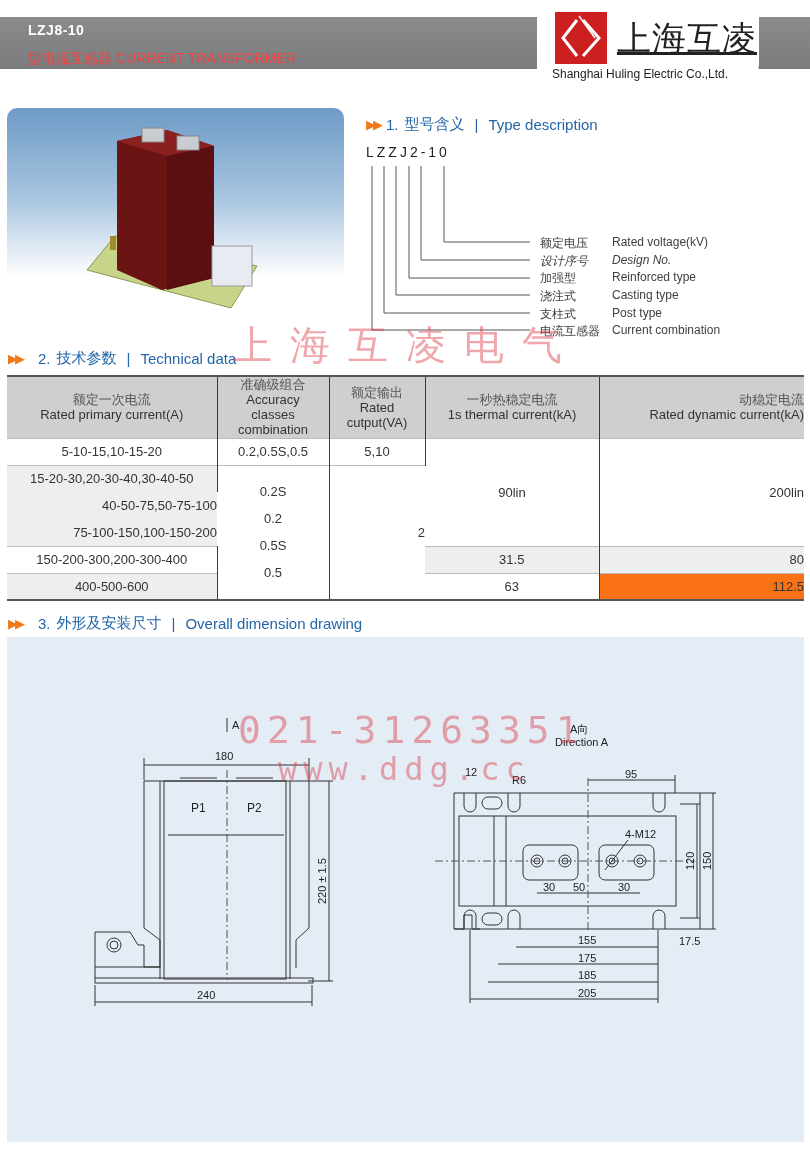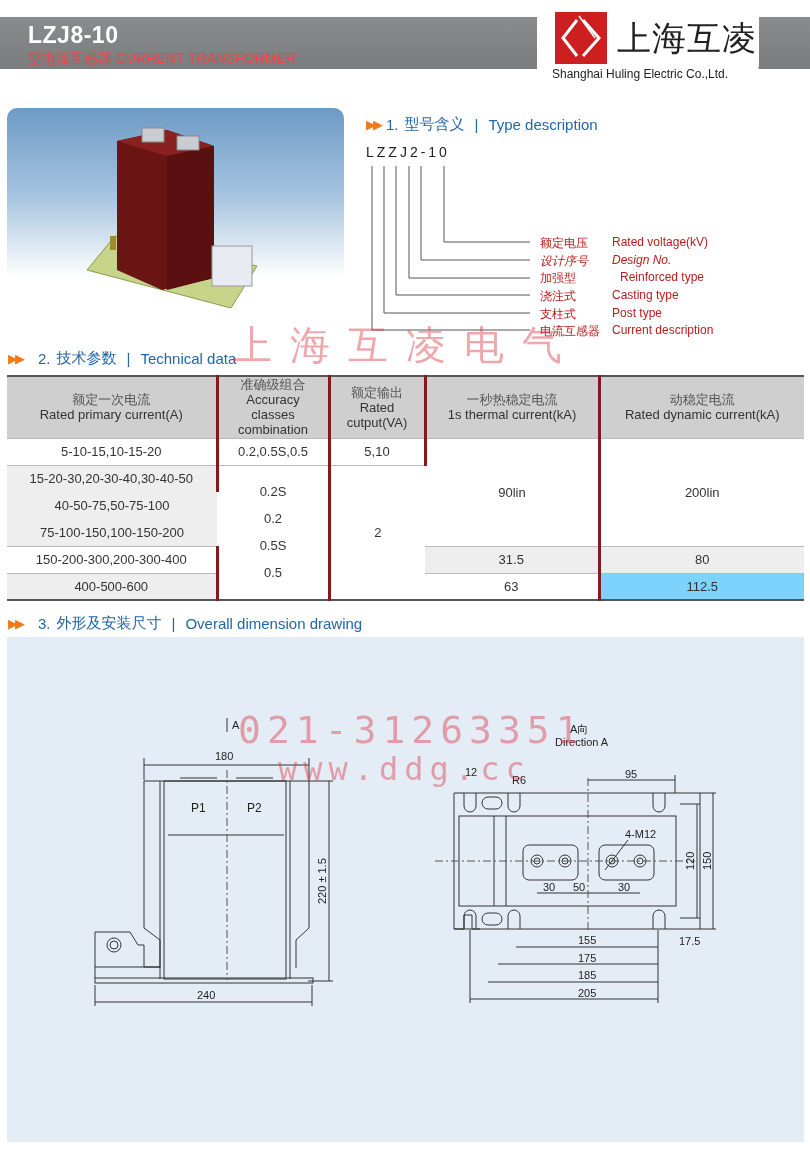--- a/index.html
+++ b/index.html
@@ -1,44 +1,44 @@
 <!DOCTYPE html>
 <html><head>
 <meta charset="utf-8">
 <style>
   * { box-sizing: border-box; margin: 0; padding: 0; }
   body { width: 810px; height: 1149px; background: #ffffff; font-family: "Liberation Sans", "DejaVu Sans", sans-serif; position: relative; overflow: hidden; color: #222; }
 
   
   .header-bar { position: absolute; left: 0; top: 17px; width: 810px; height: 52px; background: linear-gradient(#8a8b8d, #7b7c7e); }
-  .header-title { position: absolute; left: 28px; top: 22px; color: #fff; font-size: 23px; font-weight: bold; letter-spacing: 0.5px; }
+  .header-title { position: absolute; left: 28px; top: 22px; color: #fff; font-size: 14px; font-weight: bold; letter-spacing: 0.5px; }
   .header-sub { position: absolute; left: 28px; top: 50px; color: #ef4444; font-size: 14px; }
   .logo-box { position: absolute; left: 537px; top: 8px; width: 222px; height: 74px; background: #fff; border-radius: 12px 0 18px 0; }
   .logo-mark { position: absolute; left: 555px; top: 12px; width: 52px; height: 52px; background: #cc1f1f; }
   .logo-mark svg { width: 52px; height: 52px; }
-  .logo-cn { position: absolute; left: 617px; top: 16px; font-size: 34px; color: #222; letter-spacing: 1px; font-family: "DejaVu Sans", sans-serif; }
+  .logo-cn { position: absolute; left: 617px; top: 16px; font-size: 34px; color: #222; letter-spacing: 1px; font-family: "DejaVu Sans", sans-serif; text-decoration: underline; }
   .logo-en { position: absolute; left: 552px; top: 67px; font-size: 12px; color: #222; }
 
   
   .photo { position: absolute; left: 7px; top: 108px; width: 337px; height: 226px; border-radius: 10px; background: linear-gradient(#6e9bc6 0%, #a8c5e0 40%, #ffffff 75%); overflow: hidden; }
 
   
   .sec-title { position: absolute; font-size: 15px; color: #2265a8; display: flex; align-items: center; gap: 6px; }
   .sec-arrows { color: #f07a18; font-size: 13px; letter-spacing: -3px; }
   .sec-sep { color: #2265a8; margin: 0 4px; }
 
   
   .type-code { position: absolute; left: 366px; top: 144px; font-size: 14px; letter-spacing: 3px; color: #222; }
-  .legend-row { position: absolute; left: 180px; font-size: 12px; color: #b91c1c; display: flex; }
+  .legend-row { position: absolute; left: 180px; font-size: 12px; color: #404040; display: flex; }
   .legend-row .cn { width: 72px; }
 
   
   .tbl { position: absolute; left: 7px; top: 375px; width: 797px; border-collapse: collapse; font-size: 13px; color: #333; }
-  .tbl th, .tbl td { text-align: center; vertical-align: middle; border-right: 3px solid #7f1d1d; }
-  .tbl th:last-child, .tbl td:last-child { border-right: none; }
+  .tbl th, .tbl td { text-align: center; vertical-align: middle; border-right: 1px solid #7f1d1d; }
+  .tbl th:last-child, .tbl td:last-child { border-right: none; text-align: right; }
   .tbl thead tr { background: #cfcfcf; height: 62px; border-top: 2px solid #555; }
   .tbl th { font-weight: normal; line-height: 15px; }
   .tbl th .cn { color: #555; }
   .tbl tbody tr { border-top: 1px solid #bbb; }
   .tbl tbody tr:last-child { border-bottom: 2px solid #555; }
   .shade { background: #eeeeee; }
 
   
   .drawing { position: absolute; left: 7px; top: 637px; width: 797px; height: 505px; background: #e4edf6; }
   .watermark { position: absolute; color: rgba(220, 60, 70, 0.45); pointer-events: none; }
@@ -94,35 +94,35 @@
 </svg>
 
 <div class="legend-row" style="left:540px; top:235px;">
     <span class="cn">额定电压</span>
     <span>Rated voltage(kV)</span>
   </div>
 <div class="legend-row" style="left:540px; top:253px;font-style:italic;">
     <span class="cn">设计序号</span>
     <span>Design No.</span>
   </div>
-<div class="legend-row" style="left:540px; top:270px;gap:8px;">
+<div class="legend-row" style="left:540px; top:270px;">
     <span class="cn">加强型</span>
     <span>Reinforced type</span>
   </div>
 <div class="legend-row" style="left:540px; top:288px;">
     <span class="cn">浇注式</span>
     <span>Casting type</span>
   </div>
 <div class="legend-row" style="left:540px; top:306px;">
     <span class="cn">支柱式</span>
     <span>Post type</span>
   </div>
 <div class="legend-row" style="left:540px; top:323px;">
     <span class="cn">电流互感器</span>
-    <span>Current description</span>
+    <span>Current combination</span>
   </div>
 
 <div class="sec-title" style="left:8px; top:349px;">
   <span class="sec-arrows">▶▶</span>
   <span style="margin-left:10px">2.</span>
   <span>技术参数</span>
   <span class="sec-sep">|</span>
   <span>Technical data</span>
 </div>
 
@@ -183,21 +183,21 @@
       <td>75-100-150,100-150-200</td>
     </tr>
     <tr style="height:27px">
       <td>150-200-300,200-300-400</td>
       <td class="shade">31.5</td>
       <td class="shade">80</td>
     </tr>
     <tr class="shade" style="height:27px">
       <td>400-500-600</td>
       <td style="background:#fff">63</td>
-      <td style="background:#7dd3fc">112.5</td>
+      <td style="background:#f97316">112.5</td>
     </tr>
   </tbody>
 </table>
 
 <div class="sec-title" style="left:8px; top:614px;">
   <span class="sec-arrows">▶▶</span>
   <span style="margin-left:10px">3.</span>
   <span>外形及安装尺寸</span>
   <span class="sec-sep">|</span>
   <span>Overall dimension drawing</span>

